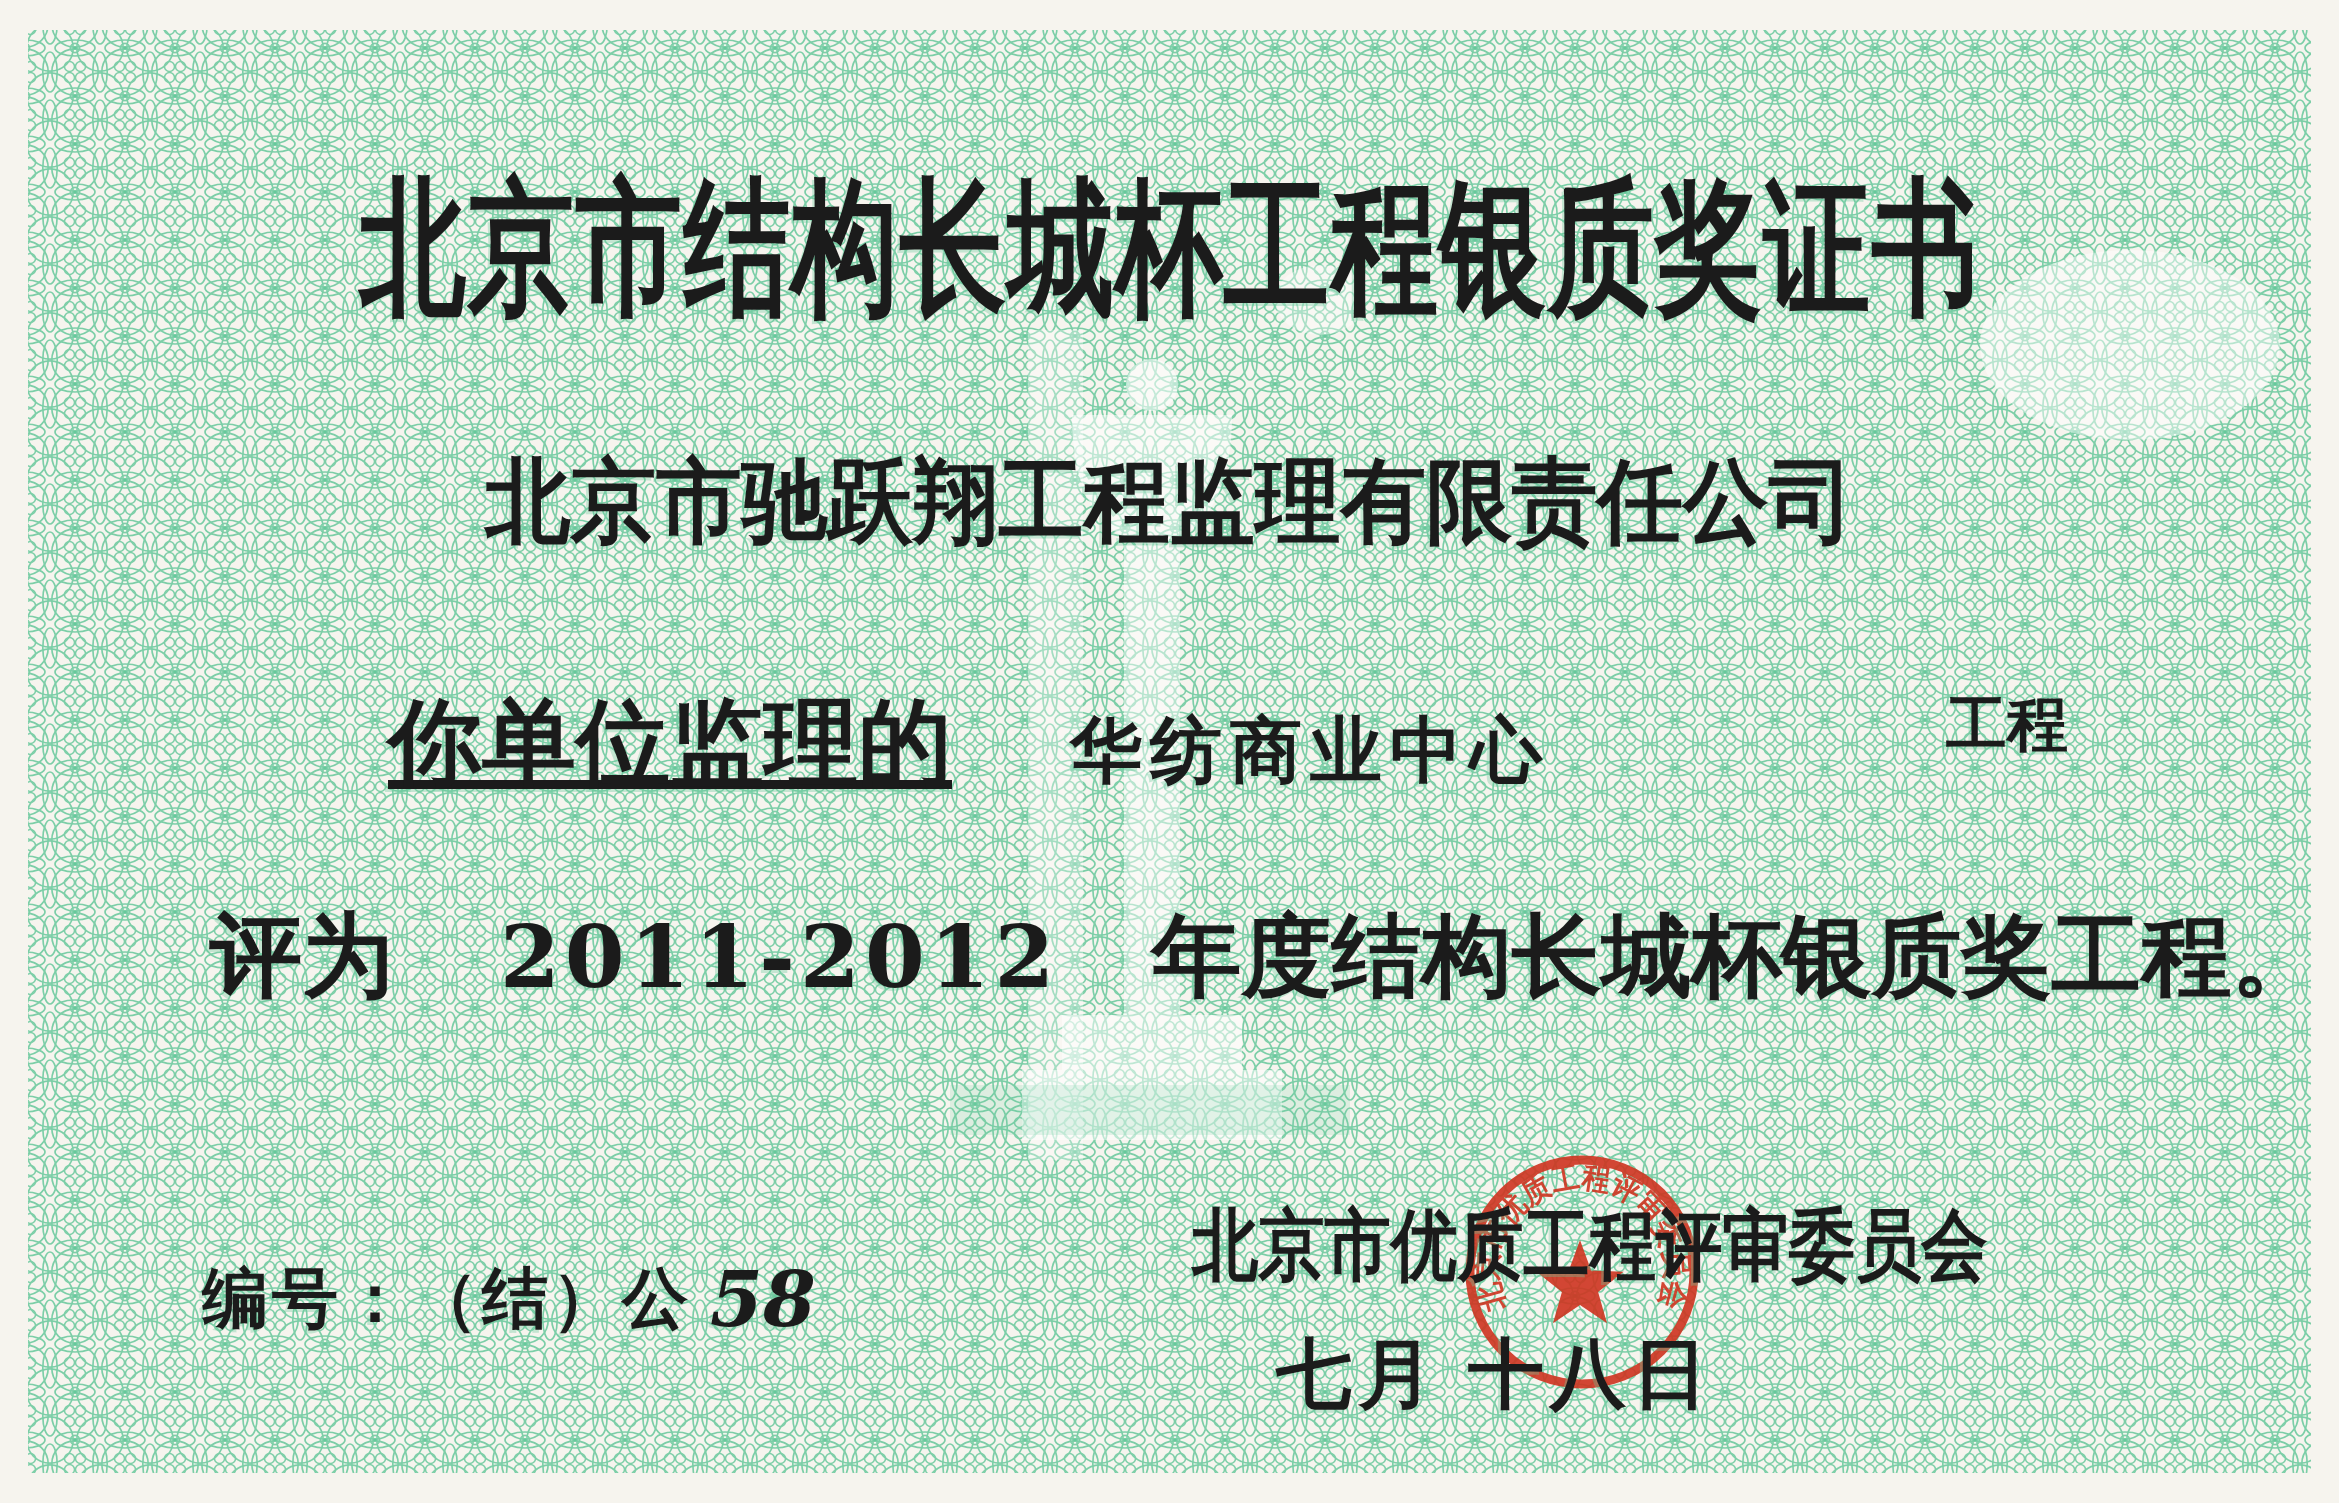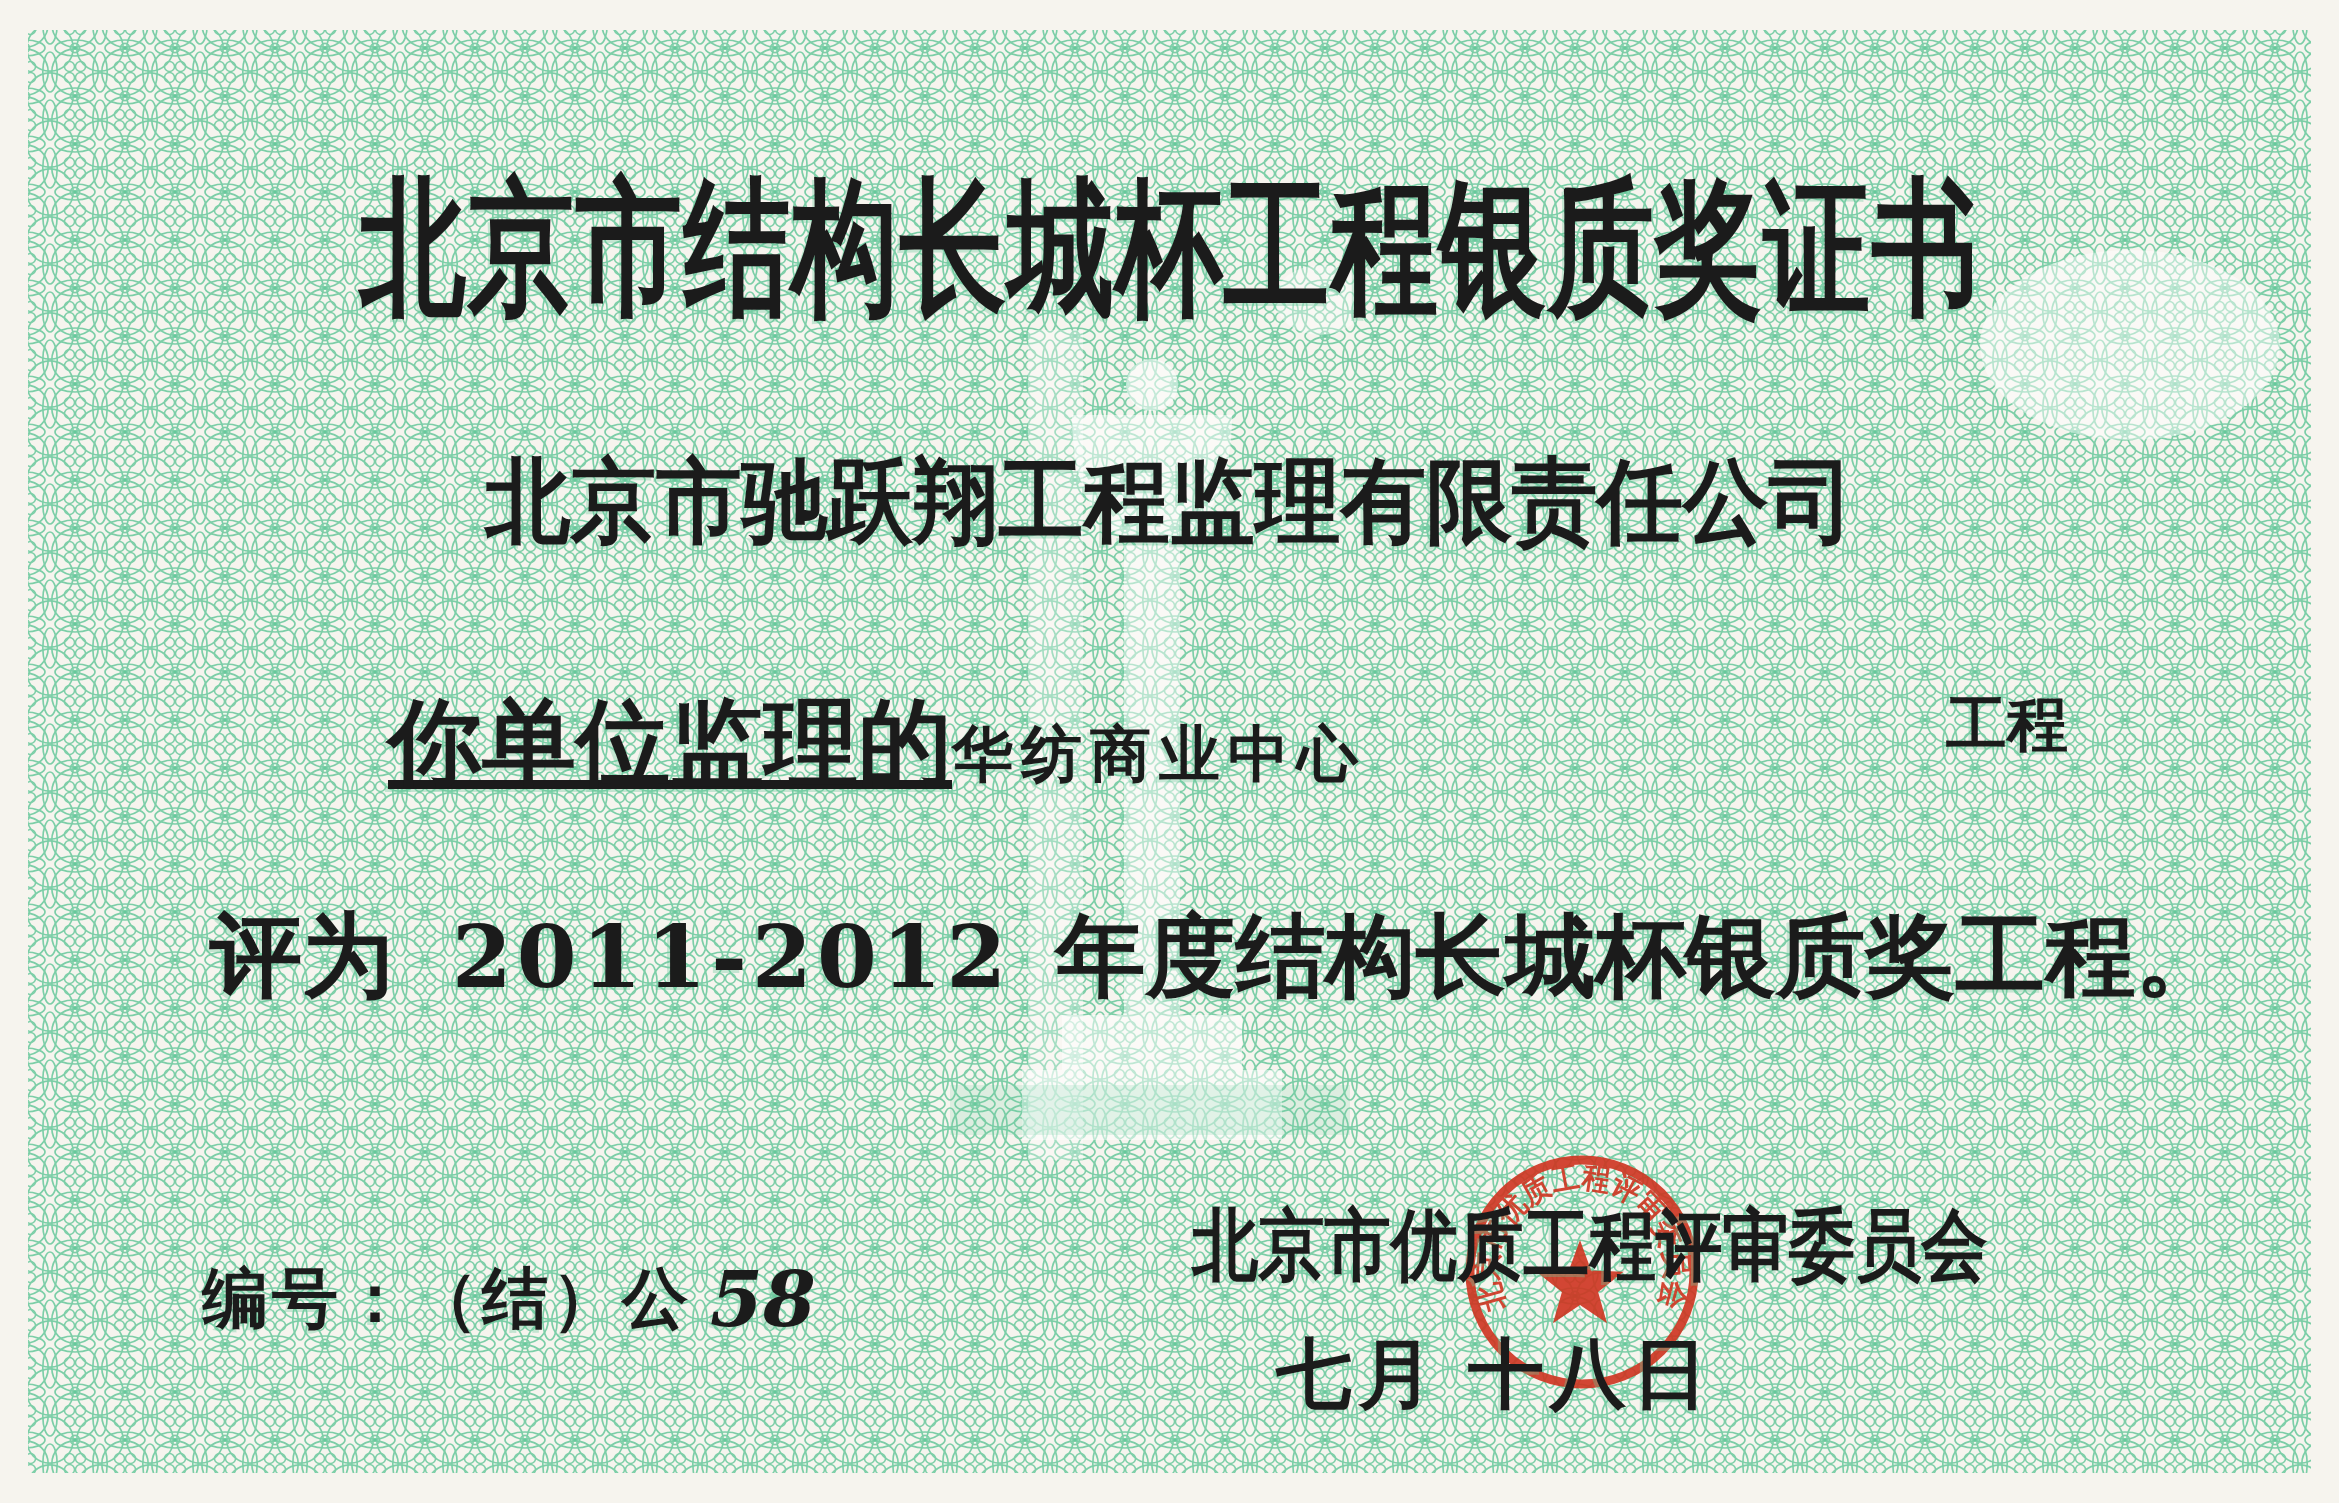--- a/index.html
+++ b/index.html
@@ -8,24 +8,24 @@
   #bg{position:absolute;left:0;top:0;width:2339px;height:1503px;}
   .abs{position:absolute;white-space:nowrap;}
   .ink{color:#1b1b1b;text-shadow:-3px 3px 0 rgba(104,201,156,0.35);}
   .cjk-bold{font-family:"Liberation Sans",sans-serif;font-weight:bold;}
   .serif{font-family:"DejaVu Serif","Liberation Serif",serif;}
   #title{left:0;right:0;top:150px;text-align:center;font-size:148px;letter-spacing:2px;
          transform:scaleX(0.72);}
   #company{left:0;right:0;top:440px;text-align:center;font-size:92px;transform:scaleX(0.93);}
   #line1{left:388px;top:680px;display:flex;align-items:baseline;}
   #line1 .prefix{font-size:94px;text-decoration:underline;}
-  #line1 .project{font-size:61px;font-weight:600;letter-spacing:8px;
+  #line1 .project{font-size:72px;font-weight:600;margin-left:118px;letter-spacing:8px;
                   font-family:"DejaVu Serif","Liberation Serif",serif;}
   #line1-right{left:1946px;top:684px;font-size:61px;}
-  #line2{left:210px;top:894px;display:flex;align-items:baseline;}
+  #line2{left:210px;top:894px;display:flex;align-items:baseline;gap:48px;}
   #line2 .prefix{font-size:92px;}
   #line2 .years{font-size:86px;font-weight:bold;margin:0 44px 0 58px;letter-spacing:5px;}
   #line2 .award{font-size:90px;text-align:right;}
   #serial{left:202px;top:1254px;display:flex;align-items:center;}
   #serial .label{font-size:66px;letter-spacing:4px;}
   #serial .num{font-size:76px;font-weight:bold;margin-left:18px;font-style:italic;}
   #committee{left:1192px;top:1194px;font-size:78px;transform:scaleX(0.85);transform-origin:left center;}
   #issue-date{left:1232px;top:1324px;display:flex;align-items:baseline;font-weight:bold;}
   #issue-date span{font-size:76px;letter-spacing:6px;}
   #issue-date .month{margin-left:44px;}

